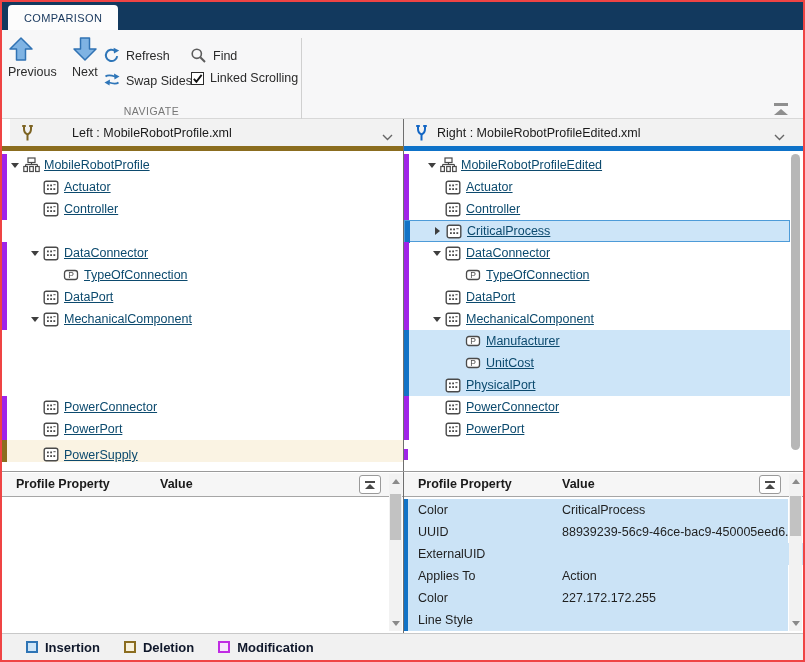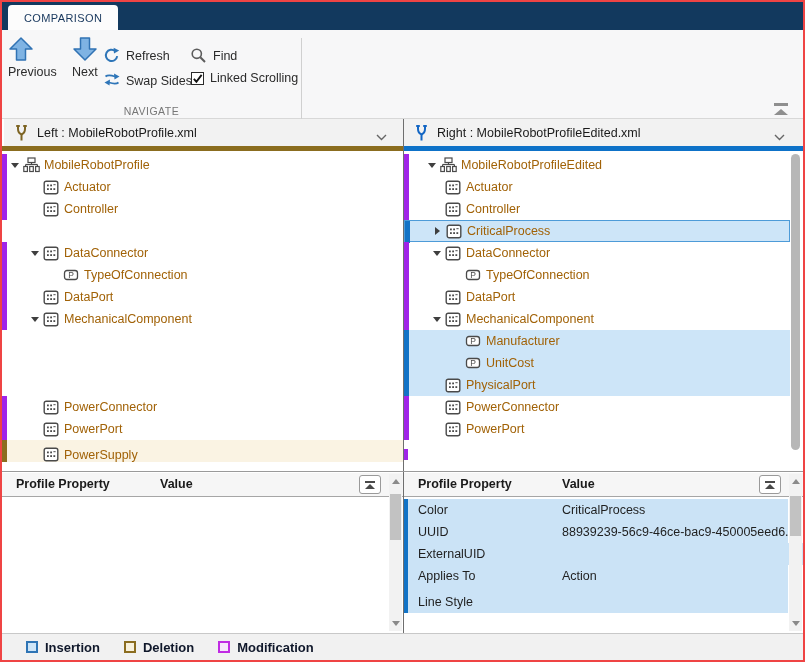--- a/index.html
+++ b/index.html
@@ -41,21 +41,21 @@
   .edge{position:absolute;left:0;top:0;width:5px;height:22px;}
   .edge-purple{background:var(--mod);}
   .edge-blue{background:var(--insbar);}
   .edge-olive{background:var(--del);}
   .edge-purpledash{background:var(--mod);top:9px;height:11px;width:4px;}
   .trow-inner{display:flex;align-items:center;height:100%;}
   .exp{width:13px;display:inline-flex;justify-content:center;}
   .exp-down i{width:0;height:0;border-left:4px solid transparent;border-right:4px solid transparent;border-top:5px solid #3f3f3f;}
   .exp-right i{width:0;height:0;border-top:4px solid transparent;border-bottom:4px solid transparent;border-left:5px solid #3f3f3f;}
   .ticon{width:20px;display:inline-flex;justify-content:center;margin-right:3px;}
-  .tlabel{font-size:12.5px;color:#a16207;white-space:nowrap;}
+  .tlabel{font-size:12.5px;color:#0c4a6e;white-space:nowrap;text-decoration:underline;}
   .tree-scroll{position:absolute;right:3px;top:3px;width:9px;height:305px;}
   .tree-scroll .thumb{position:absolute;left:0;top:0;width:9px;height:296px;background:#b7b7b7;border-radius:5px;}
 
   
   .vdivider{position:absolute;left:401px;top:117px;width:1px;height:514px;background:#6e6e6e;}
   .hdivider{position:absolute;left:0;top:469px;width:801px;height:1px;background:#9a9a9a;}
 
   
   .props{position:absolute;top:471px;height:160px;background:#fff;}
   .props-header{position:absolute;left:0;top:0;width:100%;height:24px;background:#f6f6f6;border-bottom:1px solid #a6a6a6;font-size:12.5px;font-weight:bold;color:#1a1a1a;}
@@ -147,21 +147,21 @@
     </div>
 
     <div class="vsep"></div>
     <div class="navigate">NAVIGATE</div>
     <div class="ribbon-collapse">
         <span class="bar"></span>
         <span class="tri"></span>
       </div>
   </div>
 
-  <div class="pane-header" style="left:2px;width:401px;">
+  <div class="pane-header" style="left:8px;width:401px;gap:29px;">
     <span class="branch">
       <svg width="15" height="18" viewBox="0 0 15 18">
           <path d="M4 2 v3 q0 4 3.5 5.5 v6" fill="none" stroke="#7d6423" stroke-width="2"></path>
           <path d="M11 2 v3 q0 4 -3.5 5.5" fill="none" stroke="#7d6423" stroke-width="2"></path>
           <line x1="2.2" y1="2" x2="5.8" y2="2" stroke="#7d6423" stroke-width="2"></line>
           <line x1="9.2" y1="2" x2="12.8" y2="2" stroke="#7d6423" stroke-width="2"></line>
         </svg>
     </span>
     <span>Left : MobileRobotProfile.xml</span>
     <span class="chev">
@@ -661,21 +661,21 @@
         <div class="prow" style="top: 92px; width: 384px;">
           <span class="bar4"></span>
           <span class="pl">Applies To</span>
           <span class="pv">Action</span>
         </div>
         <div class="prow" style="top: 114px; width: 384px;">
           <span class="bar4"></span>
           <span class="pl">Color</span>
           <span class="pv">227.172.172.255</span>
         </div>
-        <div class="prow" style="top: 118px; width: 384px;">
+        <div class="prow" style="top: 136px; width: 384px;">
           <span class="bar4"></span>
           <span class="pl">Line Style</span>
           <span class="pv"></span>
         </div>
       </div>
     <div class="vscroll">
       <span class="up"></span>
       <span class="thumb" style="top:22px;height:40px;"></span>
       <span class="down"></span>
     </div>

